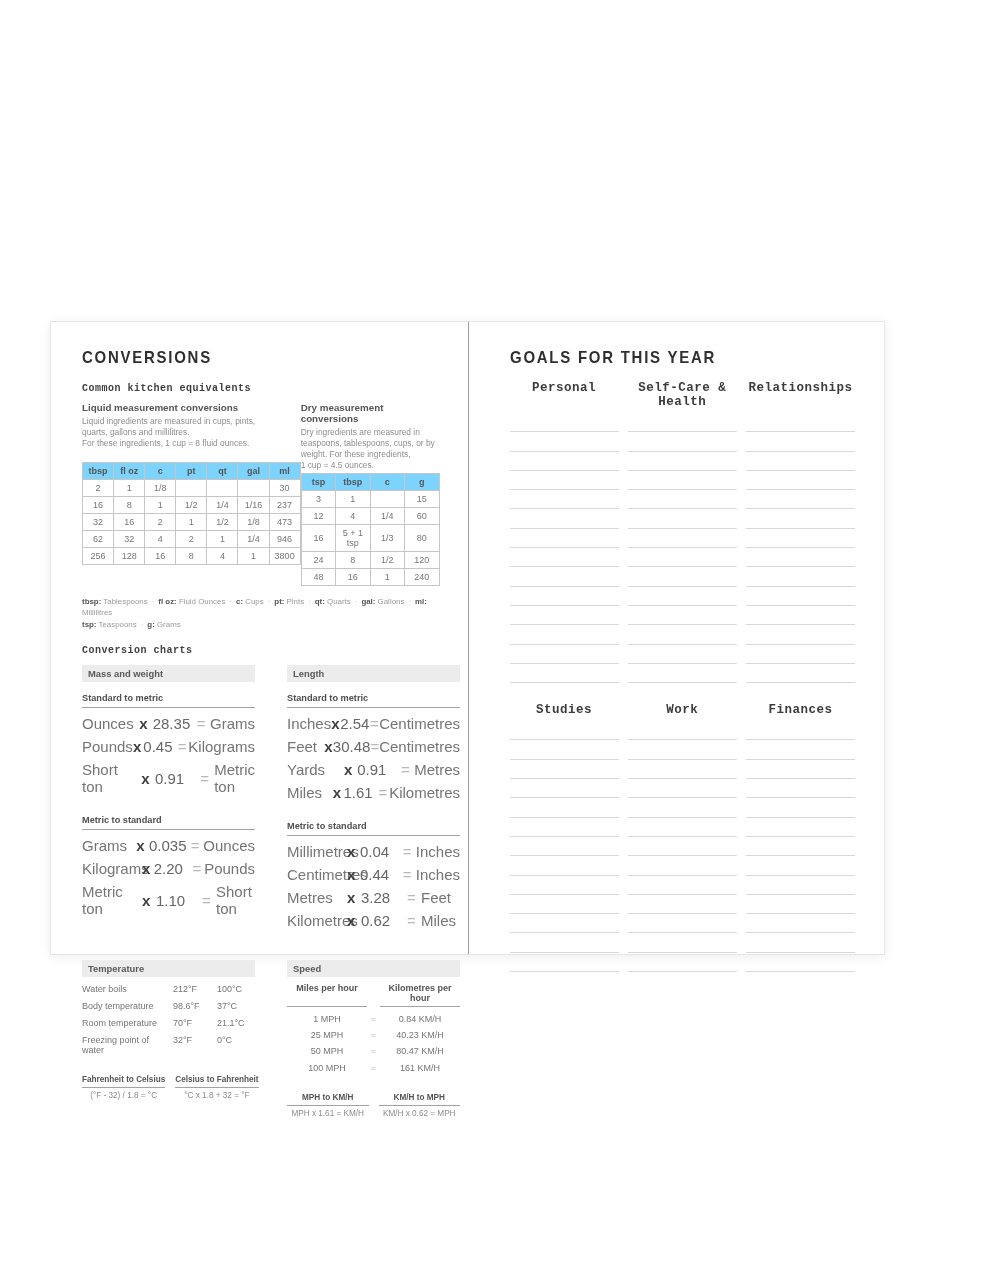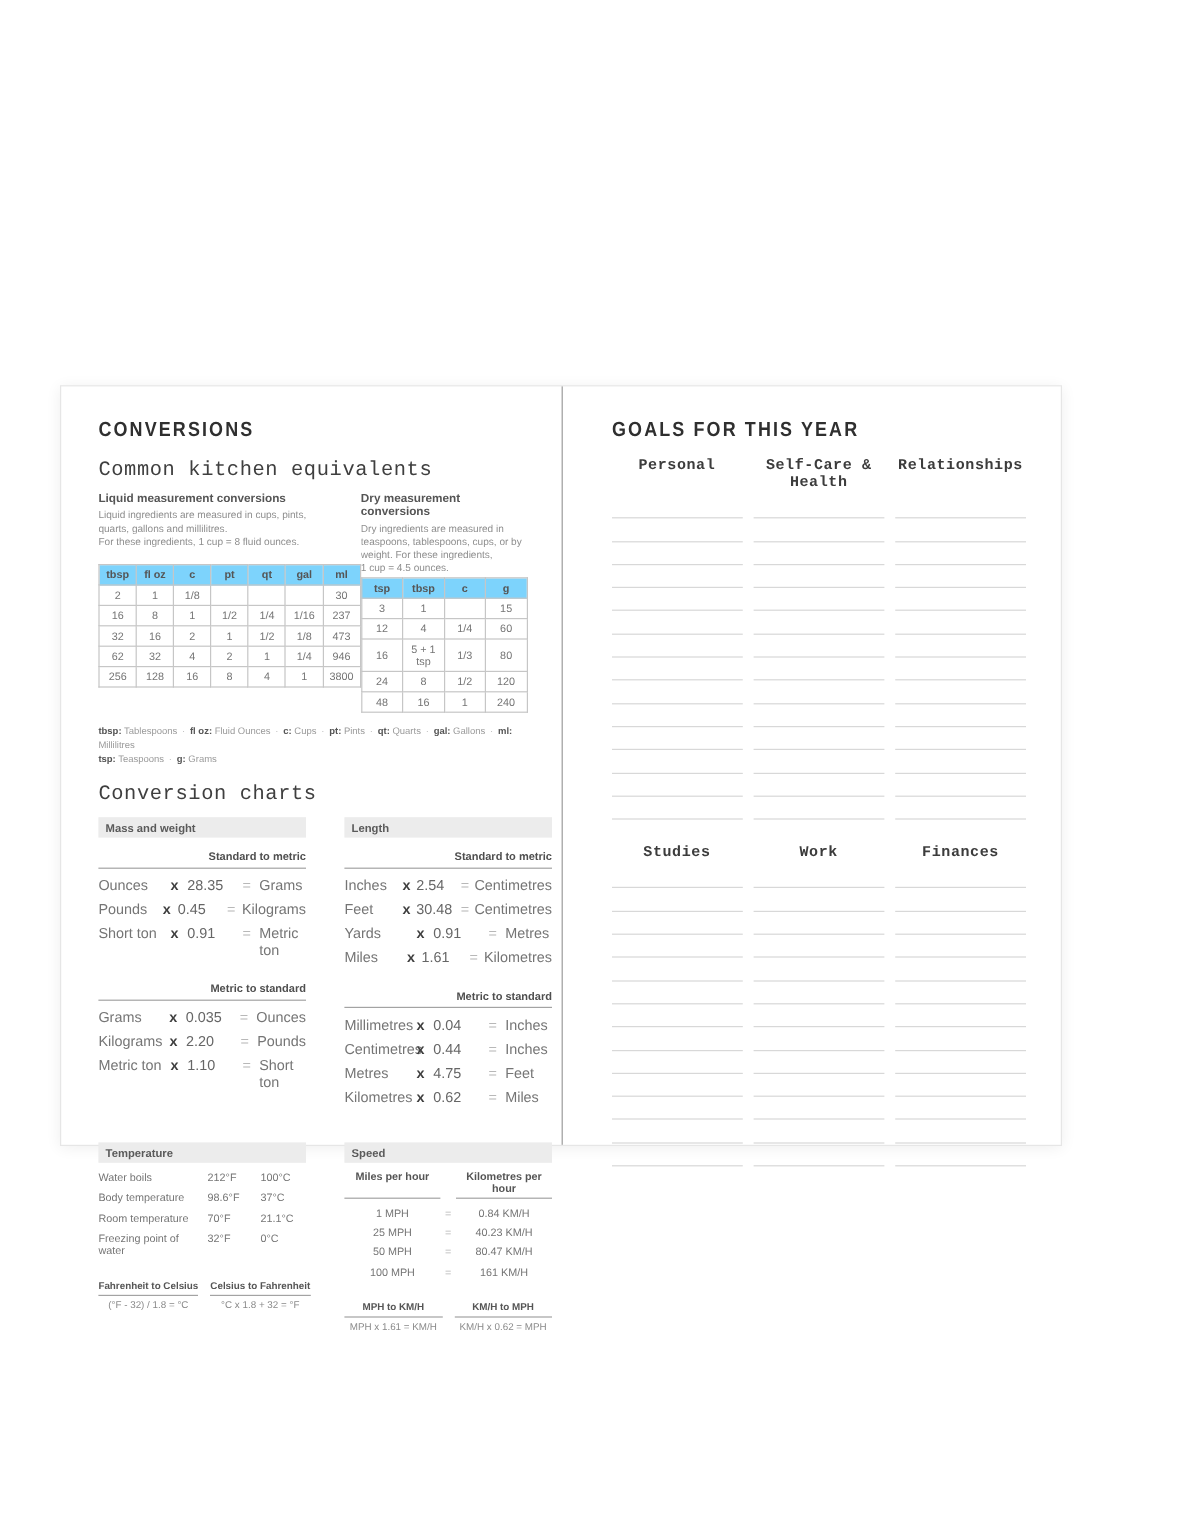--- a/index.html
+++ b/index.html
@@ -2,38 +2,38 @@
 <html><head>
 <meta charset="utf-8">
 <style>
   html,body{margin:0;padding:0;background:#ffffff;}
   body{width:1000px;height:1278px;position:relative;font-family:"Liberation Sans",sans-serif;-webkit-font-smoothing:antialiased;}
   .spread{position:absolute;left:50px;top:321px;width:835px;height:634px;background:#fff;border:1px solid #e6e6e6;box-shadow:0 2px 12px rgba(0,0,0,0.07);display:flex;box-sizing:border-box;}
   .page{width:50%;box-sizing:border-box;}
   .page.left{padding:26px 28px 0 31px;}
   .page.right{border-left:1px solid #9c9c9c;padding:26px 29px 0 41px;}
   h1.page-title{margin:0;font-size:17px;font-weight:700;letter-spacing:2px;color:#2f2f2f;transform:scaleX(0.88);transform-origin:left center;white-space:nowrap;}
-  h2.mono-heading{margin:15px 0 0 0;font-family:"Liberation Mono",monospace;font-size:17px;font-weight:400;letter-spacing:0.5px;color:#3f3f3f;}
+  h2.mono-heading{margin:15px 0 0 0;font-family:"Liberation Mono",monospace;font-size:10px;font-weight:700;letter-spacing:0.5px;color:#3f3f3f;}
   .kitchen-cols{display:flex;justify-content:space-between;margin-top:6px;}
   .kcol-liquid{width:230px;}
   .kcol-dry{width:146px;}
   h3.sub-title{margin:2px 0 3px 0;font-size:9.8px;font-weight:700;color:#555;}
   .desc{margin:0;font-size:8.4px;line-height:1.3;color:#8e8e8e;white-space:pre-line;height:46px;overflow:hidden;}
   table.ktable{width:100%;border-collapse:collapse;table-layout:fixed;font-size:9px;text-align:center;}
   table.ktable th{background:#7dd3fc;border:1px solid #c6c6c6;color:#555;font-weight:700;padding:3px 1px;}
   table.ktable td{border:1px solid #c6c6c6;color:#757575;padding:3px 1px;height:10px;}
   .legend{margin-top:10px;font-size:7.9px;line-height:1.45;color:#9a9a9a;}
   .legend .ab{font-weight:700;color:#555;}
   .legend .sep{color:#bdbdbd;margin:0 4px;}
   .charts-grid{display:grid;grid-template-columns:173px 173px;column-gap:32px;margin-top:9px;}
   .bar{background:#ececec;font-size:9.4px;font-weight:700;color:#5a5a5a;padding:3px 6px;box-sizing:border-box;}
   .group{margin-top:11px;}
   .group + .group{margin-top:17px;}
-  .group-heading{font-size:9.2px;font-weight:700;color:#4f4f4f;padding-bottom:4px;border-bottom:1px solid #a3a3a3;margin-bottom:4px;text-align:right;}
-  .conv-row{display:flex;font-size:12px;color:#757575;padding:3px 0;align-items:flex-start;}
+  .group-heading{font-size:9.2px;font-weight:700;color:#4f4f4f;padding-bottom:4px;border-bottom:1px solid #a3a3a3;margin-bottom:4px;}
+  .conv-row{display:flex;font-size:15px;color:#757575;padding:3px 0;align-items:center;}
   .conv-label{width:60px;}
   .conv-x{width:14px;font-weight:700;color:#3f3f3f;}
   .conv-val{width:46px;color:#666;}
   .conv-eq{width:14px;color:#b8b8b8;}
   .conv-res{flex:1;}
   .sec-temp,.sec-speed{margin-top:28px;}
   .temp-row{display:flex;font-size:9px;color:#757575;padding:3px 0;margin-top:1px;}
   .temp-rows{margin-top:4px;}
   .temp-label{flex:1;}
   .temp-f{width:44px;}
@@ -294,21 +294,21 @@
               <div class="conv-row">
                 <span class="conv-label">Centimetres</span>
                 <span class="conv-x">x</span>
                 <span class="conv-val">0.44</span>
                 <span class="conv-eq">=</span>
                 <span class="conv-res">Inches</span>
               </div>
               <div class="conv-row">
                 <span class="conv-label">Metres</span>
                 <span class="conv-x">x</span>
-                <span class="conv-val">4.75</span>
+                <span class="conv-val">3.28</span>
                 <span class="conv-eq">=</span>
                 <span class="conv-res">Feet</span>
               </div>
               <div class="conv-row">
                 <span class="conv-label">Kilometres</span>
                 <span class="conv-x">x</span>
                 <span class="conv-val">0.62</span>
                 <span class="conv-eq">=</span>
                 <span class="conv-res">Miles</span>
               </div>

